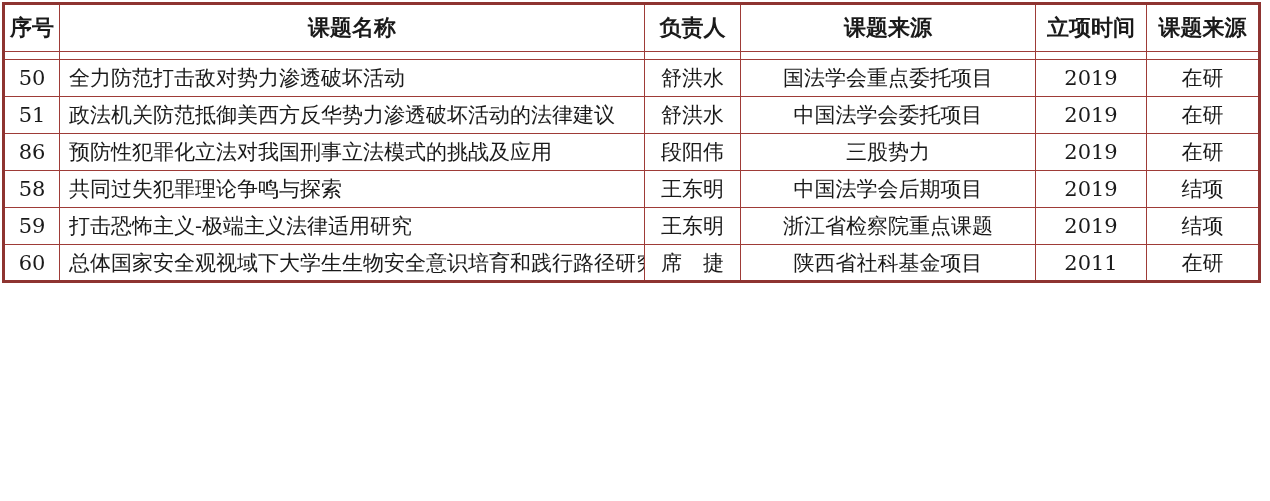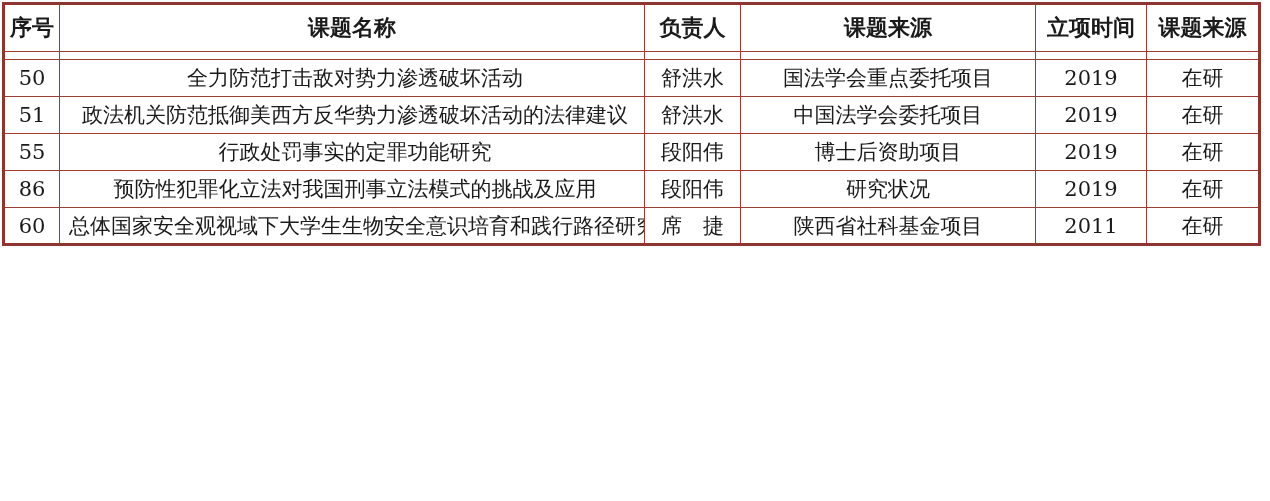--- a/index.html
+++ b/index.html
@@ -52,21 +52,21 @@
     border-bottom:1.5px solid var(--border-inner);
   }
   tbody tr.data-row{ height:37px; }
   tbody td{
     font-family:"DejaVu Serif","Liberation Serif",serif;
     font-size:21px;
     text-align:center;
     padding:0 3px;
   }
   tbody td.left{
-    text-align:center;
+    text-align:left;
     padding-left:9px;
   }
 </style>
 </head>
 <body>
 
 <div class="page">
   <table class="projects">
     <colgroup>
       <col style="width:56px">
@@ -105,34 +105,42 @@
         </tr>
         <tr class="data-row">
           <td>51</td>
           <td class="left">政法机关防范抵御美西方反华势力渗透破坏活动的法律建议</td>
           <td>舒洪水</td>
           <td>中国法学会委托项目</td>
           <td>2019</td>
           <td>在研</td>
         </tr>
         <tr class="data-row">
-          <td>55</td>
-          <td class="left">行政处罚事实的定罪功能研究</td>
+          <td>86</td>
+          <td class="left">预防性犯罪化立法对我国刑事立法模式的挑战及应用</td>
           <td>段阳伟</td>
-          <td>博士后资助项目</td>
+          <td>三股势力</td>
           <td>2019</td>
           <td>在研</td>
         </tr>
         <tr class="data-row">
-          <td>86</td>
-          <td class="left">预防性犯罪化立法对我国刑事立法模式的挑战及应用</td>
-          <td>段阳伟</td>
-          <td>研究状况</td>
+          <td>58</td>
+          <td class="left">共同过失犯罪理论争鸣与探索</td>
+          <td>王东明</td>
+          <td>中国法学会后期项目</td>
           <td>2019</td>
-          <td>在研</td>
+          <td>结项</td>
+        </tr>
+        <tr class="data-row">
+          <td>59</td>
+          <td class="left">打击恐怖主义-极端主义法律适用研究</td>
+          <td>王东明</td>
+          <td>浙江省检察院重点课题</td>
+          <td>2019</td>
+          <td>结项</td>
         </tr>
         <tr class="data-row">
           <td>60</td>
           <td class="left">总体国家安全观视域下大学生生物安全意识培育和践行路径研究</td>
           <td>席　捷</td>
           <td>陕西省社科基金项目</td>
           <td>2011</td>
           <td>在研</td>
         </tr>
       </tbody>

